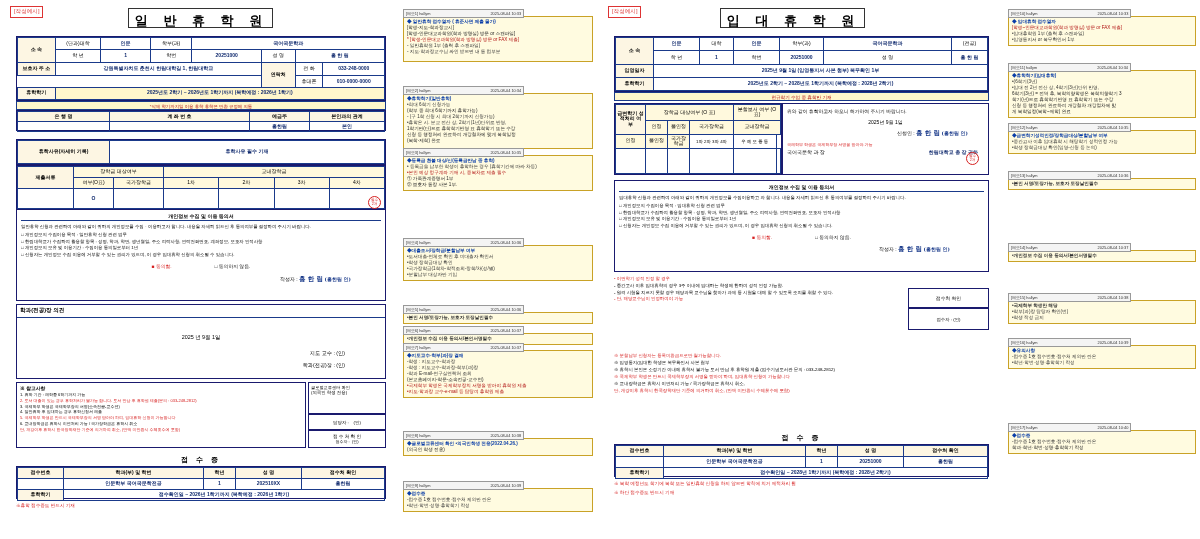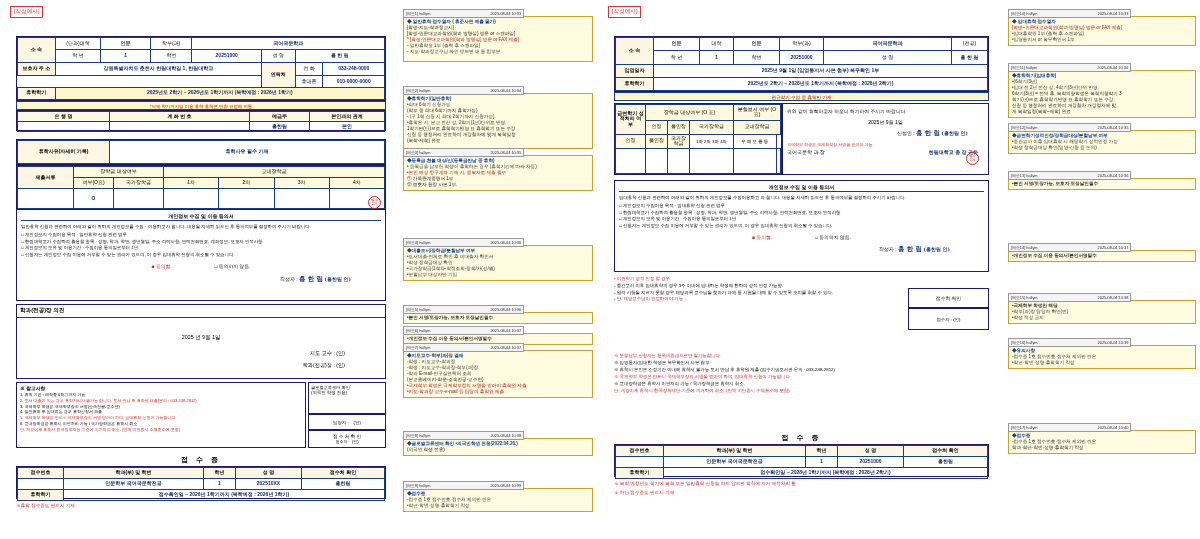--- a/index.html
+++ b/index.html
@@ -43,20 +43,23 @@
 </style>
 </head>
 <body>
 
 <div class="page">
 
   <div class="half left">
 
     <div class="tag-write" style="left:10px; top:6px;">[작성예시]</div>
 
+    <div class="title-box" style="left:128px; top:8px; width:145px; height:20px;">
+      <div class="form-title" style="left:0; top:3px; width:145px;">일 반 휴 학 원</div>
+    </div>
 
     <div class="doc" style="left:16px; top:36px; width:370px; height:65px;">
       <table class="t">
         <tbody>
             <tr style="height:11px;">
           <td class="lbl" rowspan="2" style="width:38px;">소  속</td>
           <td style="width:46px;">(단과)대학</td>
           <td class="navy" style="width:50px;">인문</td>
           <td style="width:42px;">학부(과)</td>
           <td class="navy" colspan="4">국어국문학과</td>
@@ -226,20 +229,23 @@
     </div>
     <div class="footnote" style="left:16px; top:503px;">※휴학 접수증도 반드시 기재</div>
 
     <div class="seal" style="left:368px; top:196px;">필수<br>2개</div>
   </div>
 
   <div class="half right">
 
     <div class="tag-write" style="left:8px; top:6px;">[작성예시]</div>
 
+    <div class="title-box" style="left:120px; top:8px; width:145px; height:20px;">
+      <div class="form-title" style="left:0; top:3px; width:145px;">입 대 휴 학 원</div>
+    </div>
 
     <div class="doc" style="left:14px; top:36px; width:375px; height:56px;">
       <table class="t">
         <tbody>
             <tr style="height:12px;">
           <td class="lbl" rowspan="2" style="width:38px;">소  속</td>
           <td class="navy" style="width:46px;">인문</td>
           <td style="width:34px;">대학</td>
           <td class="navy" style="width:46px;">인문</td>
           <td style="width:44px;">학부(과)</td>

